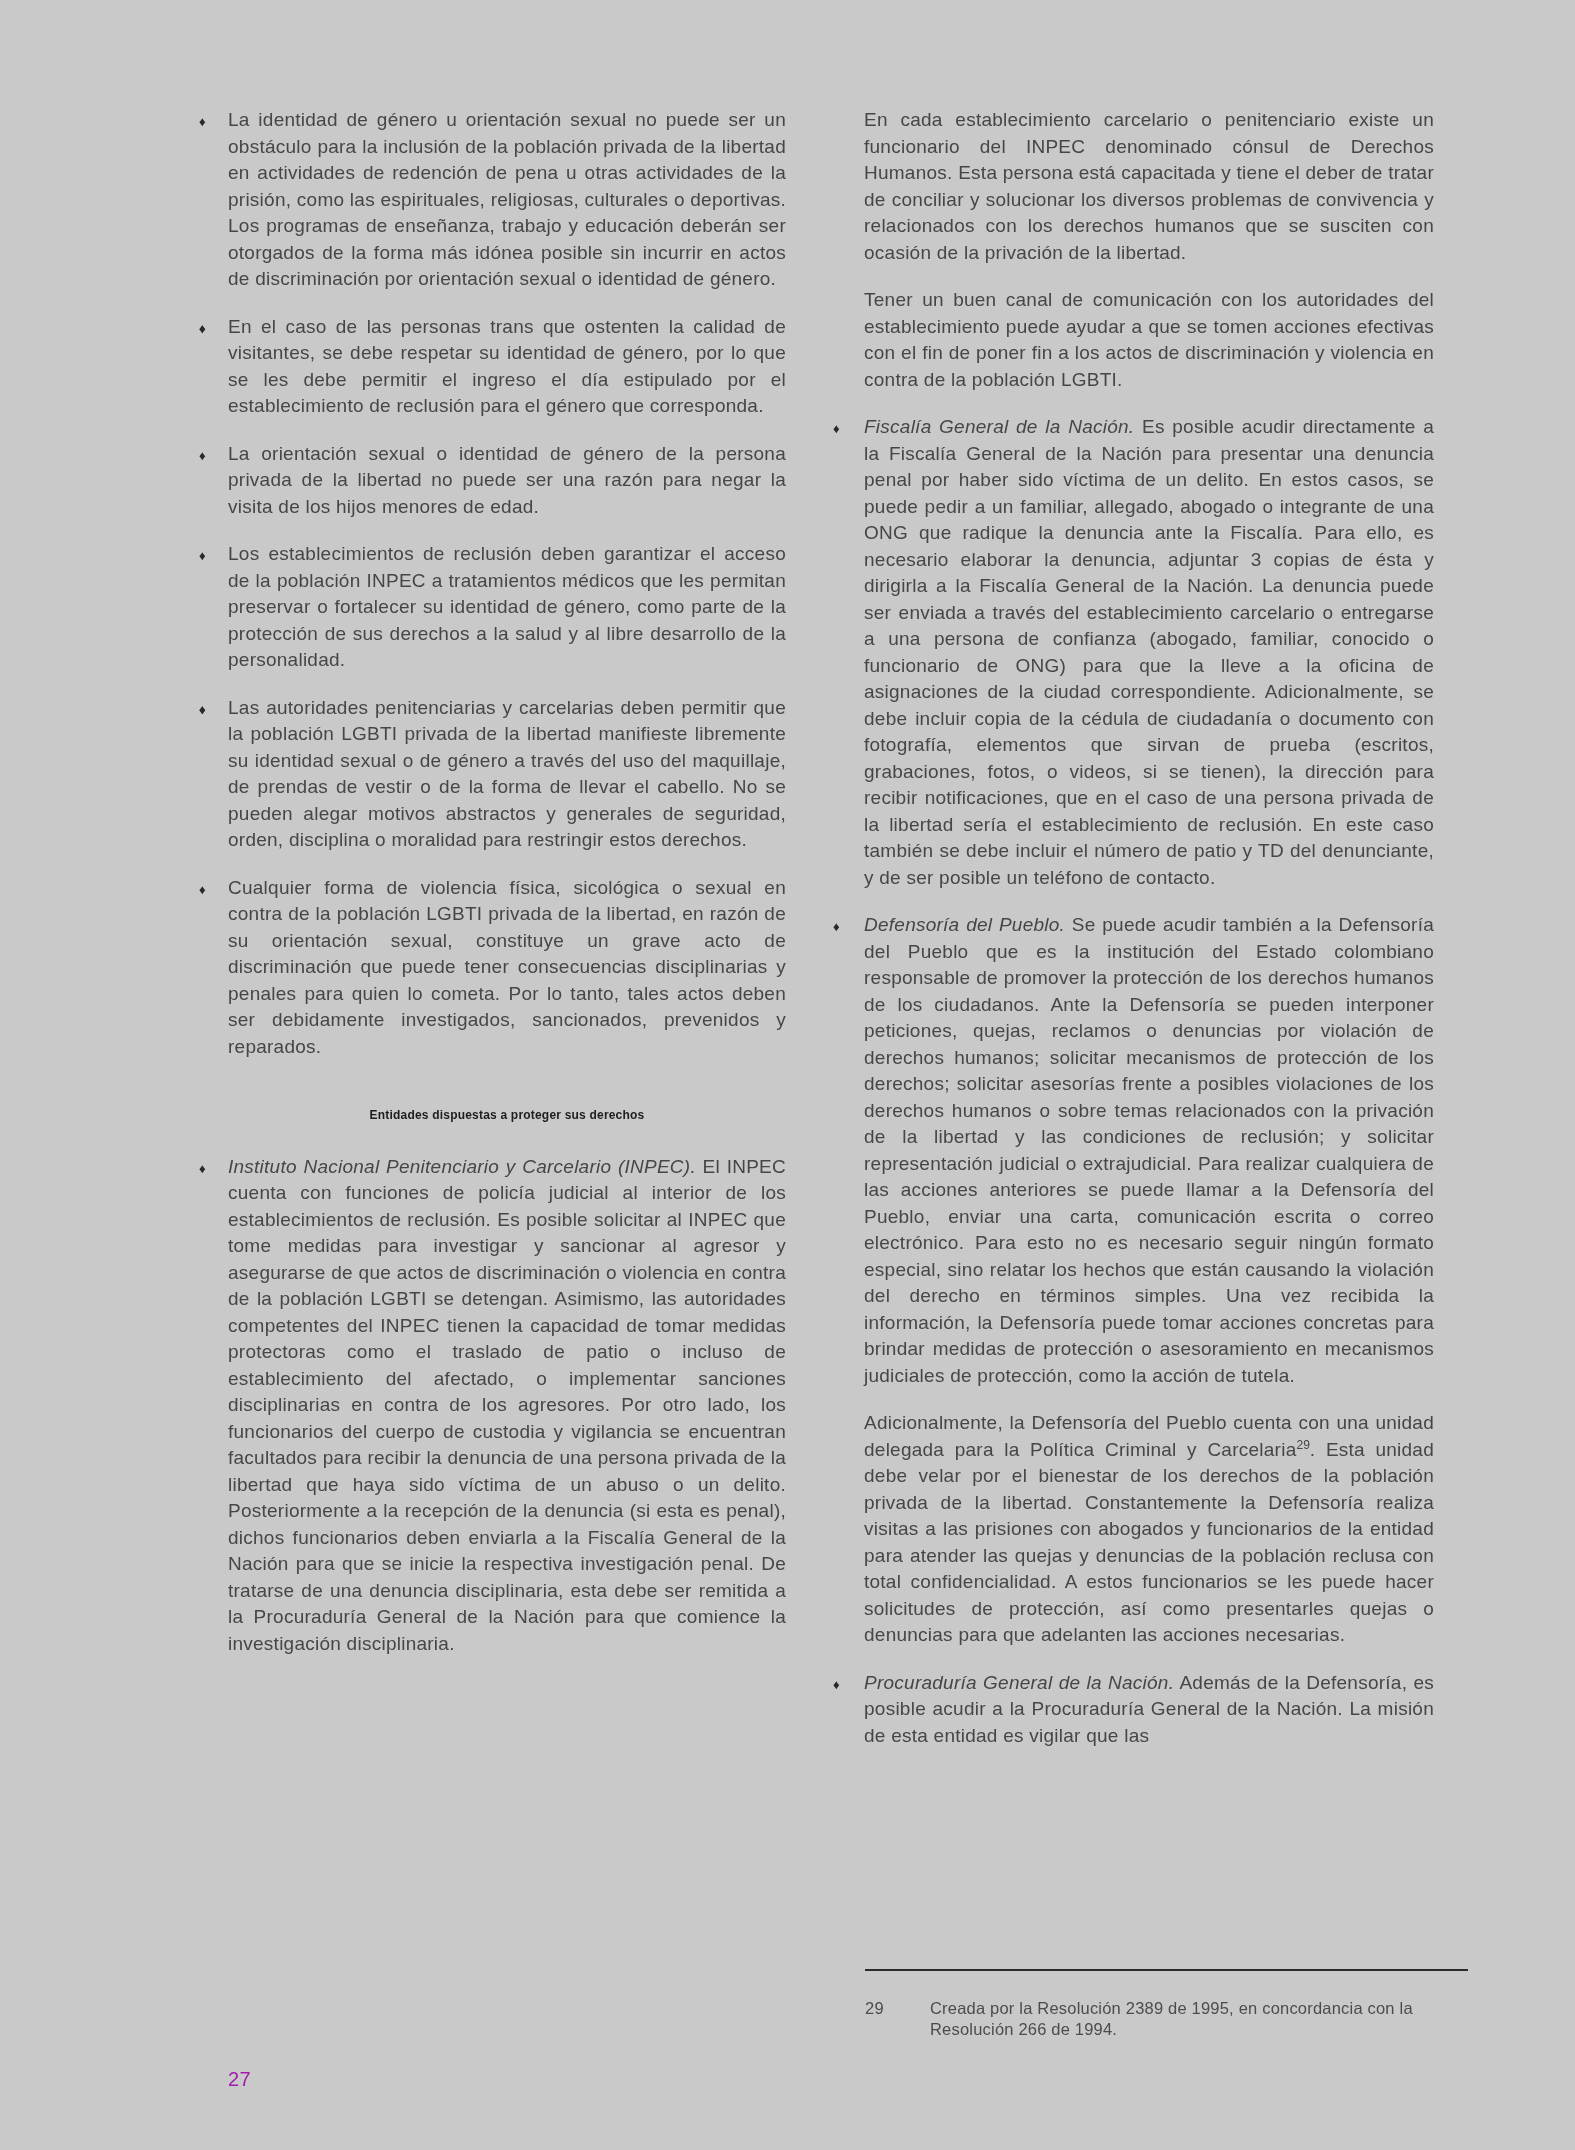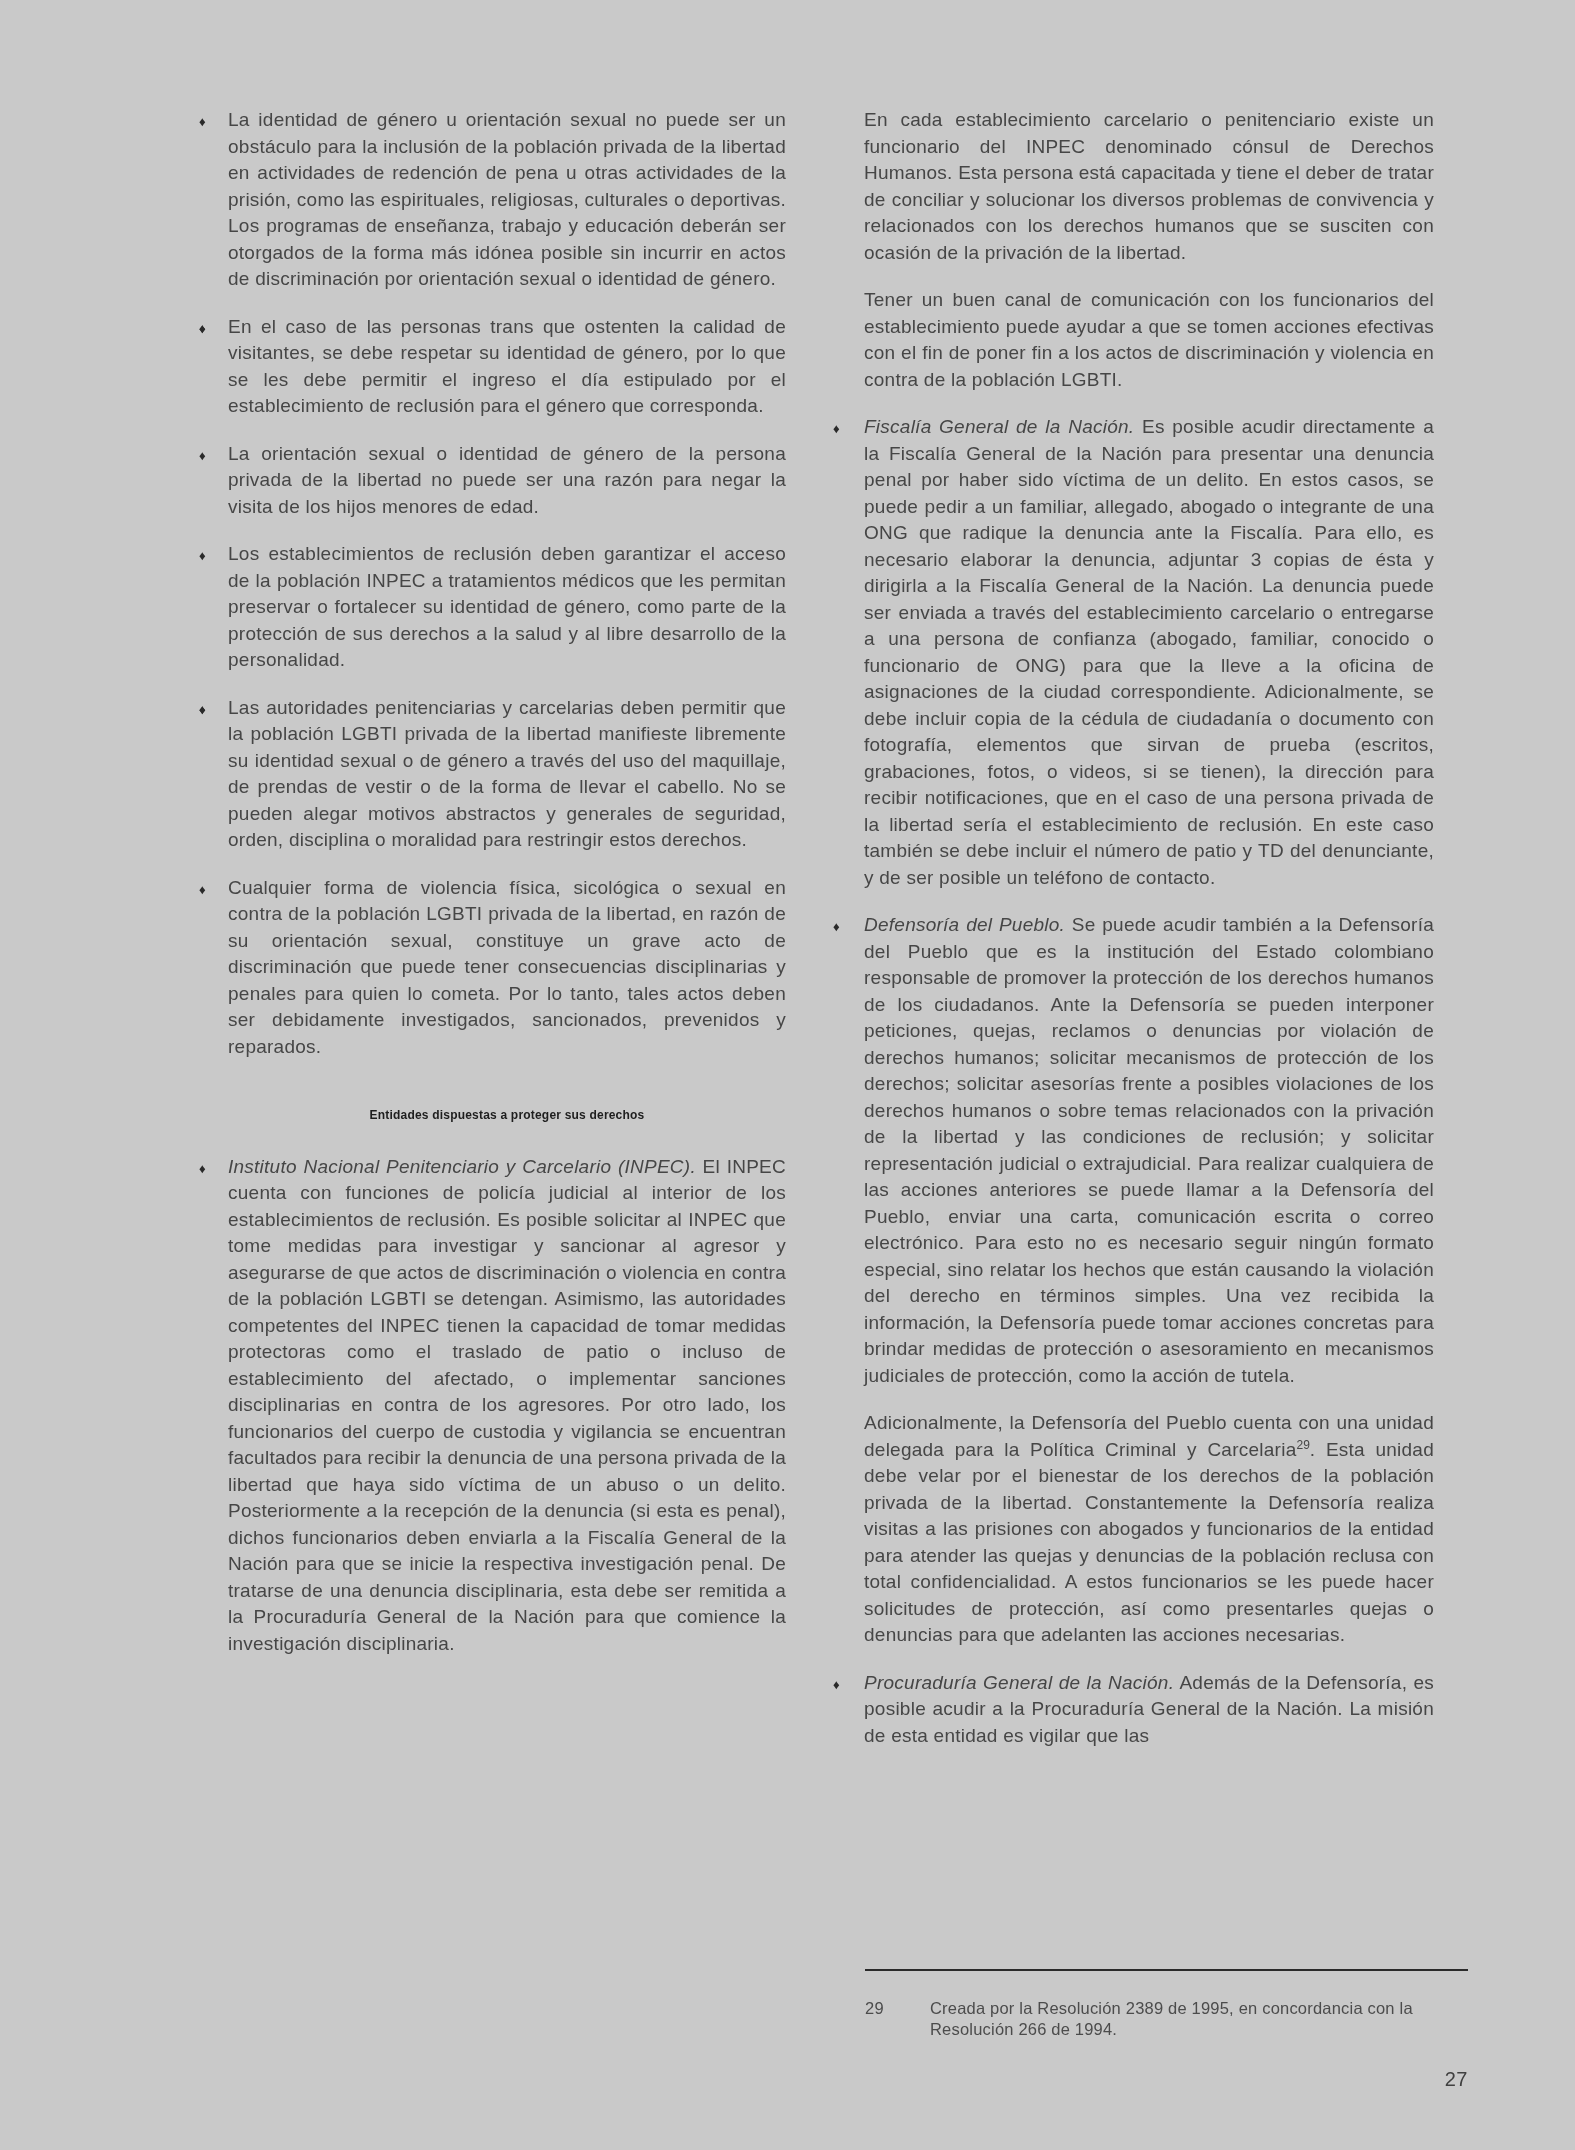--- a/index.html
+++ b/index.html
@@ -59,43 +59,43 @@
   .footnote-row{
     display:flex;
     font-size:16.5px;line-height:20.5px;
     color:#4c4c4c;letter-spacing:0.2px;
     text-align:left;
   }
   .footnote-num{flex:none;width:65px;}
   .footnote-text{flex:1;}
   .page-number{
     position:absolute;left:228px;top:2068px;width:1240px;
-    text-align:right;
-    font-size:20px;color:#404040;letter-spacing:0.5px;
+    text-align:left;
+    font-size:20px;color:#a21caf;letter-spacing:0.5px;
   }
 </style>
 </head>
 <body>
 
 <div class="page">
   <div class="col col-left">
       <div class="item bullet"><span class="bullet-glyph">♦</span><span class="item-text"><span>La identidad de género u orientación sexual no puede ser un obstáculo para la inclusión de la población privada de la libertad en actividades de redención de pena u otras actividades de la prisión, como las espirituales, religiosas, culturales o deportivas. Los programas de enseñanza, trabajo y educación deberán ser otorgados de la forma más idónea posible sin incurrir en actos de discriminación por orientación sexual o identidad de género.</span></span></div>
       <div class="item bullet"><span class="bullet-glyph">♦</span></div>
       <div class="item bullet"><span class="bullet-glyph">♦</span><span class="item-text"><span>En el caso de las personas trans que ostenten la calidad de visitantes, se debe respetar su identidad de género, por lo que se les debe permitir el ingreso el día estipulado por el establecimiento de reclusión para el género que corresponda.</span></span></div>
       <div class="item bullet"><span class="bullet-glyph">♦</span><span class="item-text"><span>La orientación sexual o identidad de género de la persona privada de la libertad no puede ser una razón para negar la visita de los hijos menores de edad.</span></span></div>
       <div class="item bullet"><span class="bullet-glyph">♦</span><span class="item-text"><span>Los establecimientos de reclusión deben garantizar el acceso de la población INPEC a tratamientos médicos que les permitan preservar o fortalecer su identidad de género, como parte de la protección de sus derechos a la salud y al libre desarrollo de la personalidad.</span></span></div>
       <div class="item bullet"><span class="bullet-glyph">♦</span></div>
       <div class="item bullet"><span class="bullet-glyph">♦</span><span class="item-text"><span>Las autoridades penitenciarias y carcelarias deben permitir que la población LGBTI privada de la libertad manifieste libremente su identidad sexual o de género a través del uso del maquillaje, de prendas de vestir o de la forma de llevar el cabello. No se pueden alegar motivos abstractos y generales de seguridad, orden, disciplina o moralidad para restringir estos derechos.</span></span></div>
       <div class="item bullet"><span class="bullet-glyph">♦</span><span class="item-text"><span>Cualquier forma de violencia física, sicológica o sexual en contra de la población LGBTI privada de la libertad, en razón de su orientación sexual, constituye un grave acto de discriminación que puede tener consecuencias disciplinarias y penales para quien lo cometa. Por lo tanto, tales actos deben ser debidamente investigados, sancionados, prevenidos y reparados.</span></span></div>
       <div class="heading">Entidades dispuestas a proteger sus derechos</div>
       <div class="item bullet"><span class="bullet-glyph">♦</span><span class="item-text"><i>Instituto Nacional Penitenciario y Carcelario (INPEC).</i><span> El INPEC cuenta con funciones de policía judicial al interior de los establecimientos de reclusión. Es posible solicitar al INPEC que tome medidas para investigar y sancionar al agresor y asegurarse de que actos de discriminación o violencia en contra de la población LGBTI se detengan. Asimismo, las autoridades competentes del INPEC tienen la capacidad de tomar medidas protectoras como el traslado de patio o incluso de establecimiento del afectado, o implementar sanciones disciplinarias en contra de los agresores. Por otro lado, los funcionarios del cuerpo de custodia y vigilancia se encuentran facultados para recibir la denuncia de una persona privada de la libertad que haya sido víctima de un abuso o un delito. Posteriormente a la recepción de la denuncia (si esta es penal), dichos funcionarios deben enviarla a la Fiscalía General de la Nación para que se inicie la respectiva investigación penal. De tratarse de una denuncia disciplinaria, esta debe ser remitida a la Procuraduría General de la Nación para que comience la investigación disciplinaria.</span></span></div>
     </div>
   <div class="col col-right">
       <div class="item paragraph"><span class="item-text"><span>En cada establecimiento carcelario o penitenciario existe un funcionario del INPEC denominado cónsul de Derechos Humanos. Esta persona está capacitada y tiene el deber de tratar de conciliar y solucionar los diversos problemas de convivencia y relacionados con los derechos humanos que se susciten con ocasión de la privación de la libertad.</span></span></div>
-      <div class="item paragraph"><span class="item-text"><span>Tener un buen canal de comunicación con los funcionarios del establecimiento puede ayudar a que se tomen acciones efectivas con el fin de poner fin a los actos de discriminación y violencia en contra de la población LGBTI.</span></span></div>
+      <div class="item paragraph"><span class="item-text"><span>Tener un buen canal de comunicación con los autoridades del establecimiento puede ayudar a que se tomen acciones efectivas con el fin de poner fin a los actos de discriminación y violencia en contra de la población LGBTI.</span></span></div>
       <div class="item bullet"><span class="bullet-glyph">♦</span><span class="item-text"><i>Fiscalía General de la Nación.</i><span> Es posible acudir directamente a la Fiscalía General de la Nación para presentar una denuncia penal por haber sido víctima de un delito. En estos casos, se puede pedir a un familiar, allegado, abogado o integrante de una ONG que radique la denuncia ante la Fiscalía. Para ello, es necesario elaborar la denuncia, adjuntar 3 copias de ésta y dirigirla a la Fiscalía General de la Nación. La denuncia puede ser enviada a través del establecimiento carcelario o entregarse a una persona de confianza (abogado, familiar, conocido o funcionario de ONG) para que la lleve a la oficina de asignaciones de la ciudad correspondiente. Adicionalmente, se debe incluir copia de la cédula de ciudadanía o documento con fotografía, elementos que sirvan de prueba (escritos, grabaciones, fotos, o videos, si se tienen), la dirección para recibir notificaciones, que en el caso de una persona privada de la libertad sería el establecimiento de reclusión. En este caso también se debe incluir el número de patio y TD del denunciante, y de ser posible un teléfono de contacto.</span></span></div>
       <div class="item bullet"><span class="bullet-glyph">♦</span><span class="item-text"><i>Defensoría del Pueblo.</i><span> Se puede acudir también a la Defensoría del Pueblo que es la institución del Estado colombiano responsable de promover la protección de los derechos humanos de los ciudadanos. Ante la Defensoría se pueden interponer peticiones, quejas, reclamos o denuncias por violación de derechos humanos; solicitar mecanismos de protección de los derechos; solicitar asesorías frente a posibles violaciones de los derechos humanos o sobre temas relacionados con la privación de la libertad y las condiciones de reclusión; y solicitar representación judicial o extrajudicial. Para realizar cualquiera de las acciones anteriores se puede llamar a la Defensoría del Pueblo, enviar una carta, comunicación escrita o correo electrónico. Para esto no es necesario seguir ningún formato especial, sino relatar los hechos que están causando la violación del derecho en términos simples. Una vez recibida la información, la Defensoría puede tomar acciones concretas para brindar medidas de protección o asesoramiento en mecanismos judiciales de protección, como la acción de tutela.</span></span></div>
       <div class="item paragraph"><span class="item-text"><span>Adicionalmente, la Defensoría del Pueblo cuenta con una unidad delegada para la Política Criminal y Carcelaria</span><sup>29</sup><span>. Esta unidad debe velar por el bienestar de los derechos de la población privada de la libertad. Constantemente la Defensoría realiza visitas a las prisiones con abogados y funcionarios de la entidad para atender las quejas y denuncias de la población reclusa con total confidencialidad. A estos funcionarios se les puede hacer solicitudes de protección, así como presentarles quejas o denuncias para que adelanten las acciones necesarias.</span></span></div>
       <div class="item bullet"><span class="bullet-glyph">♦</span><span class="item-text"><i>Procuraduría General de la Nación.</i><span> Además de la Defensoría, es posible acudir a la Procuraduría General de la Nación. La misión de esta entidad es vigilar que las</span></span></div>
     </div>
 
   <div class="footnote">
     <div class="footnote-rule"></div>
     <div class="footnote-row">
       <span class="footnote-num">29</span>

